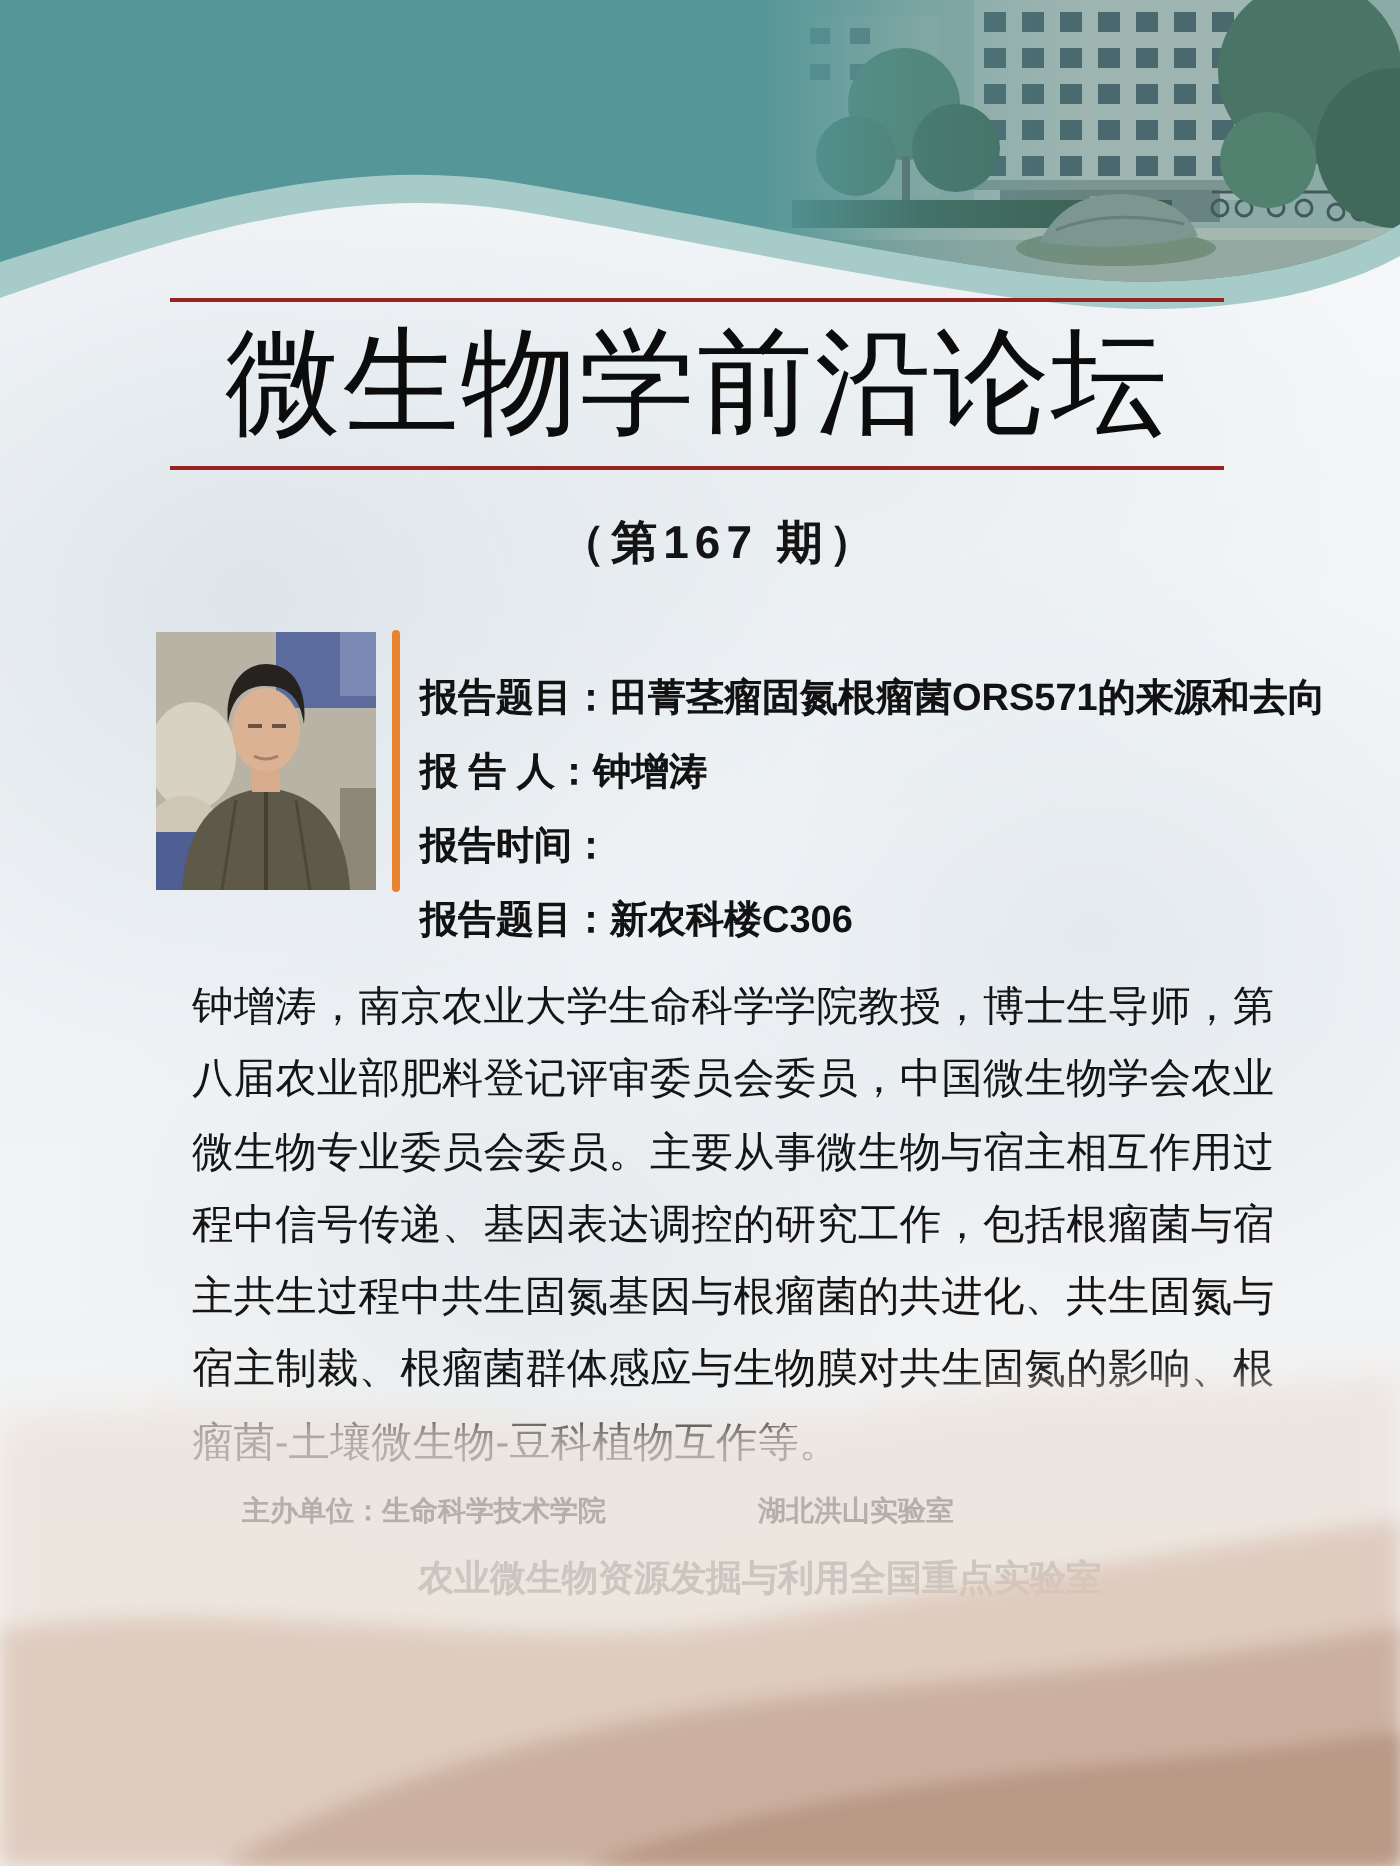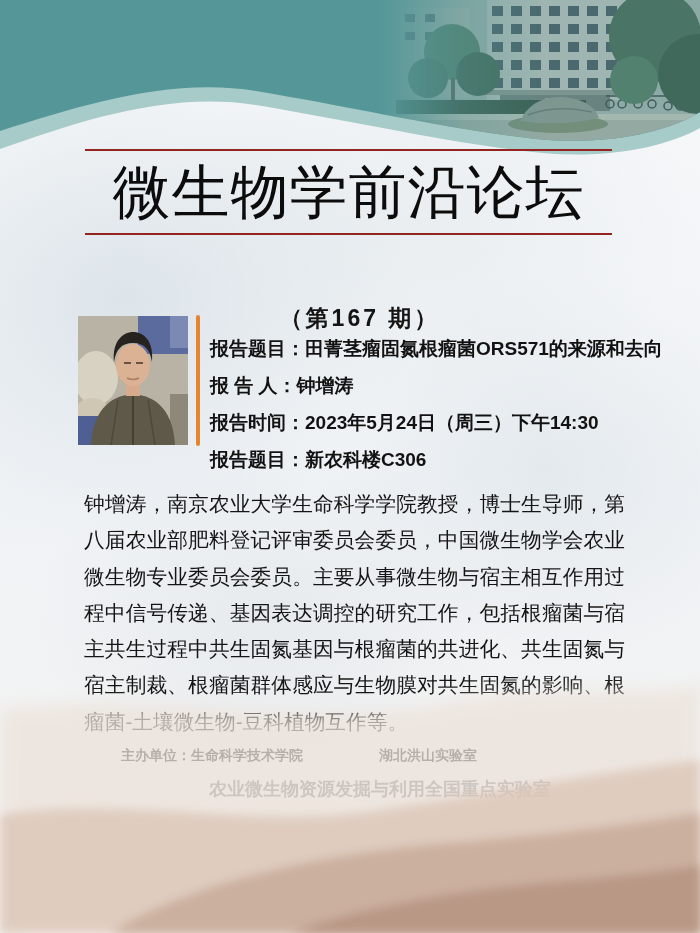--- a/index.html
+++ b/index.html
@@ -23,39 +23,39 @@
   .rule-top{top:149px;}
   .rule-bottom{top:233px;}
   .title{
     position:absolute;left:85px;top:154px;width:527px;height:76px;
     line-height:76px;text-align:center;font-size:58px;font-weight:400;
     color:#0c0c0c;letter-spacing:1px;white-space:nowrap;
   }
   .issue{
     position:absolute;left:85px;top:252px;width:550px;height:38px;
     line-height:38px;text-align:center;font-size:23px;font-weight:600;
-    letter-spacing:3px;color:#141414;margin-top:47px;
+    letter-spacing:3px;color:#141414;
   }
   .photo{
     position:absolute;left:78px;top:316px;width:110px;height:129px;
     overflow:hidden;background:#b9b3a6;
   }
   .accent-bar{
     position:absolute;left:196px;top:315px;width:4px;height:131px;
     background:#e8832f;border-radius:2px;
   }
   .info{
     position:absolute;left:210px;top:308px;width:460px;
     font-size:19px;font-weight:600;color:#121212;margin-top:22px;
   }
   .info-row{display:flex;align-items:center;height:37px;white-space:nowrap;}
   .info-label{white-space:pre;}
   .info-value{white-space:pre;}
   .bio{
-    position:absolute;left:84px;top:486px;width:541px;
+    position:absolute;left:96px;top:486px;width:541px;
     font-size:20.7px;line-height:36.3px;font-weight:500;color:#151515;
     text-align:justify;text-justify:inter-ideograph;word-break:break-all;margin:0;
   }
   .org1{
     position:absolute;left:121px;top:738px;height:34px;line-height:34px;
     font-size:14px;font-weight:600;color:#141414;white-space:nowrap;
   }
   .org1 .gap{display:inline-block;width:76px;}
   .org2{
     position:absolute;left:209px;top:772px;height:34px;line-height:34px;
@@ -170,21 +170,20 @@
     <div class="info-row">
       <span class="info-label">报告题目：</span>
         <span class="info-value">田菁茎瘤固氮根瘤菌ORS571的来源和去向</span>
     </div>
     <div class="info-row">
       <span class="info-label">报 告 人：</span>
         <span class="info-value">钟增涛</span>
     </div>
     <div class="info-row">
       <span class="info-label">报告时间：</span>
-        <span class="info-value">2023年5月24日（周三）下午14:30</span>
     </div>
     <div class="info-row">
       <span class="info-label">报告题目：</span>
         <span class="info-value">新农科楼C306</span>
     </div>
   </div>
 
   <p class="bio">钟增涛，南京农业大学生命科学学院教授，博士生导师，第八届农业部肥料登记评审委员会委员，中国微生物学会农业微生物专业委员会委员。主要从事微生物与宿主相互作用过程中信号传递、基因表达调控的研究工作，包括根瘤菌与宿主共生过程中共生固氮基因与根瘤菌的共进化、共生固氮与宿主制裁、根瘤菌群体感应与生物膜对共生固氮的影响、根瘤菌-土壤微生物-豆科植物互作等。</p>
 
   <div class="org1">

